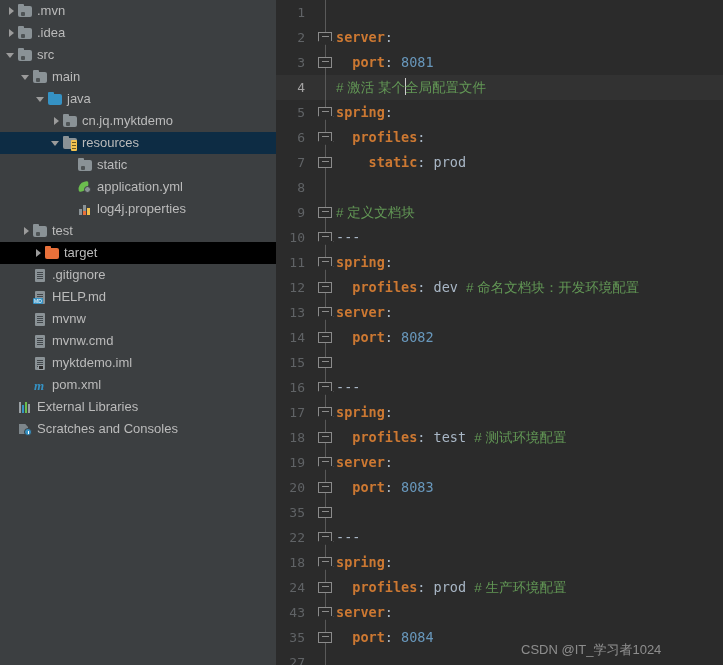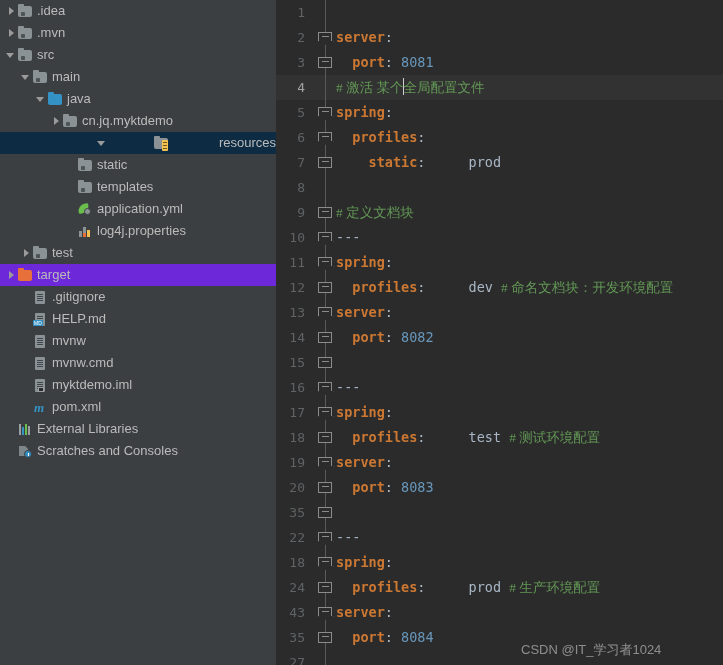--- a/index.html
+++ b/index.html
@@ -5,22 +5,22 @@
   * { box-sizing: border-box; margin:0; padding:0; }
   html,body { width:723px; height:665px; overflow:hidden; background:#2b2b2b;
               font-family:"Liberation Sans", sans-serif; }
   #app { position:relative; width:723px; height:665px; display:flex; }
 
   
   #sidebar { width:276px; height:665px; background:#3c3f41; position:relative;
              overflow:hidden; flex:0 0 276px; }
   .trow { height:22px; display:flex; align-items:center; position:relative;
           white-space:nowrap; color:#bbbbbb; font-size:13px; }
-  .trow.sel-blue { background:#0d2c44;justify-content:space-between; }
-  .trow.sel-olive { background:#6d28d9; }
+  .trow.sel-blue { background:#0d2c44; }
+  .trow.sel-olive { background:#000000;padding-left:27px; }
   .trow .arrow { width:11px; height:11px; flex:0 0 11px; position:relative; }
   .trow .arrow.right::before {
      content:""; position:absolute; left:3px; top:1px;
      border-left:5px solid #9b9b9b; border-top:4.5px solid transparent;
      border-bottom:4.5px solid transparent; }
   .trow .arrow.down::before {
      content:""; position:absolute; left:0px; top:3px;
      border-top:5px solid #9b9b9b; border-left:4.5px solid transparent;
      border-right:4.5px solid transparent; }
   .trow .ico { width:16px; height:16px; flex:0 0 16px; margin-right:4px;
@@ -98,22 +98,22 @@
           clip-path:polygon(0 0,100% 0,50% 100%); }
   .fbox .mn { position:absolute; left:3px; top:3px; width:7px; height:1px;
           background:#8b8b8b; }
   .fbox.pointy .mn { top:3px; }
   .code { flex:1; font-size:13.5px; line-height:25px; white-space:pre;
           color:#a9b7c6;
           font-family:"DejaVu Sans Mono","Liberation Mono",monospace; }
   .k  { color:#cc7832; font-weight:bold; }
   .p  { color:#a9b7c6; }
   .n  { color:#6897bb; }
-  .s  { color:#a9b7c6;margin-left:35px; }
-  .c  { color:#629755; font-family:Liberation Serif, serif;
+  .s  { color:#a9b7c6; }
+  .c  { color:#629755; font-family:Liberation Sans, sans-serif;
         font-size:13.5px; }
   .dash { color:#a9b7c6; }
   .caret { display:inline-block; width:1px; height:17px; background:#cfcfcf;
            vertical-align:-3px; margin:0 -0.5px; }
 
   .wm { position:absolute; color:#c9c9c9; opacity:.62; font-size:13px;
         white-space:nowrap; font-family:"Liberation Sans", sans-serif; }
 </style>
 </head>
 <body>
@@ -122,31 +122,31 @@
 
   <div id="sidebar">
       <div class="trow">
         <span style="display:inline-block;width:6px;flex:0 0 6px"></span>
         <span class="arrow right"></span>
         <span class="ico">
           <span class="fold fold-grey">
             <span class="fold-dot"></span>
           </span>
         </span>
-        <span class="lbl">.idea</span>
+        <span class="lbl">.mvn</span>
       </div>
       <div class="trow">
         <span style="display:inline-block;width:6px;flex:0 0 6px"></span>
         <span class="arrow right"></span>
         <span class="ico">
           <span class="fold fold-grey">
             <span class="fold-dot"></span>
           </span>
         </span>
-        <span class="lbl">.mvn</span>
+        <span class="lbl">.idea</span>
       </div>
       <div class="trow">
         <span style="display:inline-block;width:6px;flex:0 0 6px"></span>
         <span class="arrow down"></span>
         <span class="ico">
           <span class="fold fold-grey">
             <span class="fold-dot"></span>
           </span>
         </span>
         <span class="lbl">src</span>
@@ -191,30 +191,20 @@
       </div>
       <div class="trow">
         <span style="display:inline-block;width:66px;flex:0 0 66px"></span>
         <span class="arrow"></span>
         <span class="ico">
           <span class="fold fold-grey">
             <span class="fold-dot"></span>
           </span>
         </span>
         <span class="lbl">static</span>
-      </div>
-      <div class="trow">
-        <span style="display:inline-block;width:66px;flex:0 0 66px"></span>
-        <span class="arrow"></span>
-        <span class="ico">
-          <span class="fold fold-grey">
-            <span class="fold-dot"></span>
-          </span>
-        </span>
-        <span class="lbl">templates</span>
       </div>
       <div class="trow">
         <span style="display:inline-block;width:66px;flex:0 0 66px"></span>
         <span class="arrow"></span>
         <span class="ico">
           <span class="ymlic">
             <span class="leaf"></span>
             <span class="cog"></span>
           </span>
         </span>

